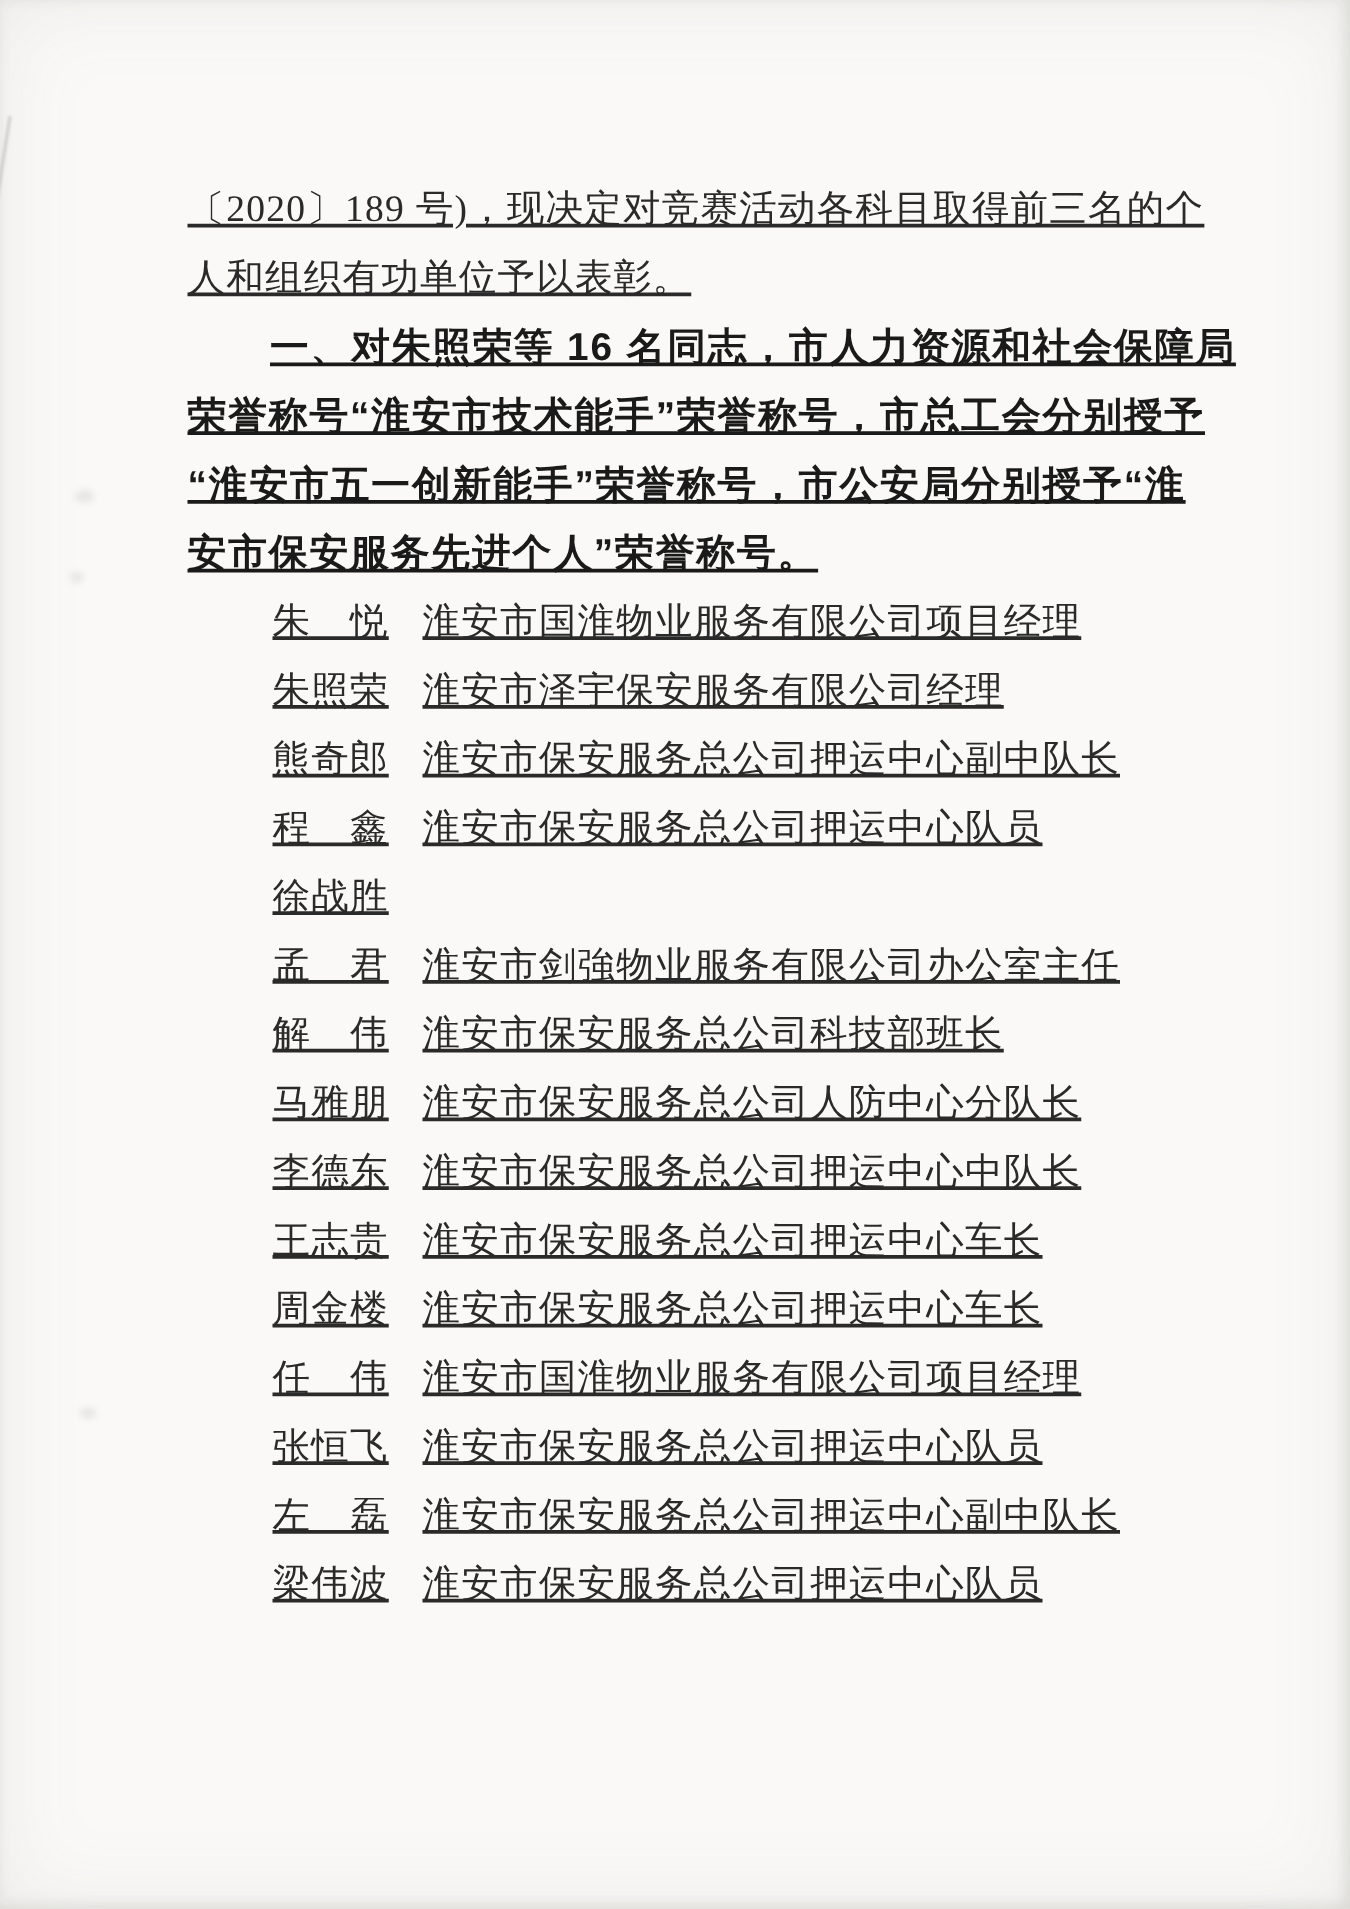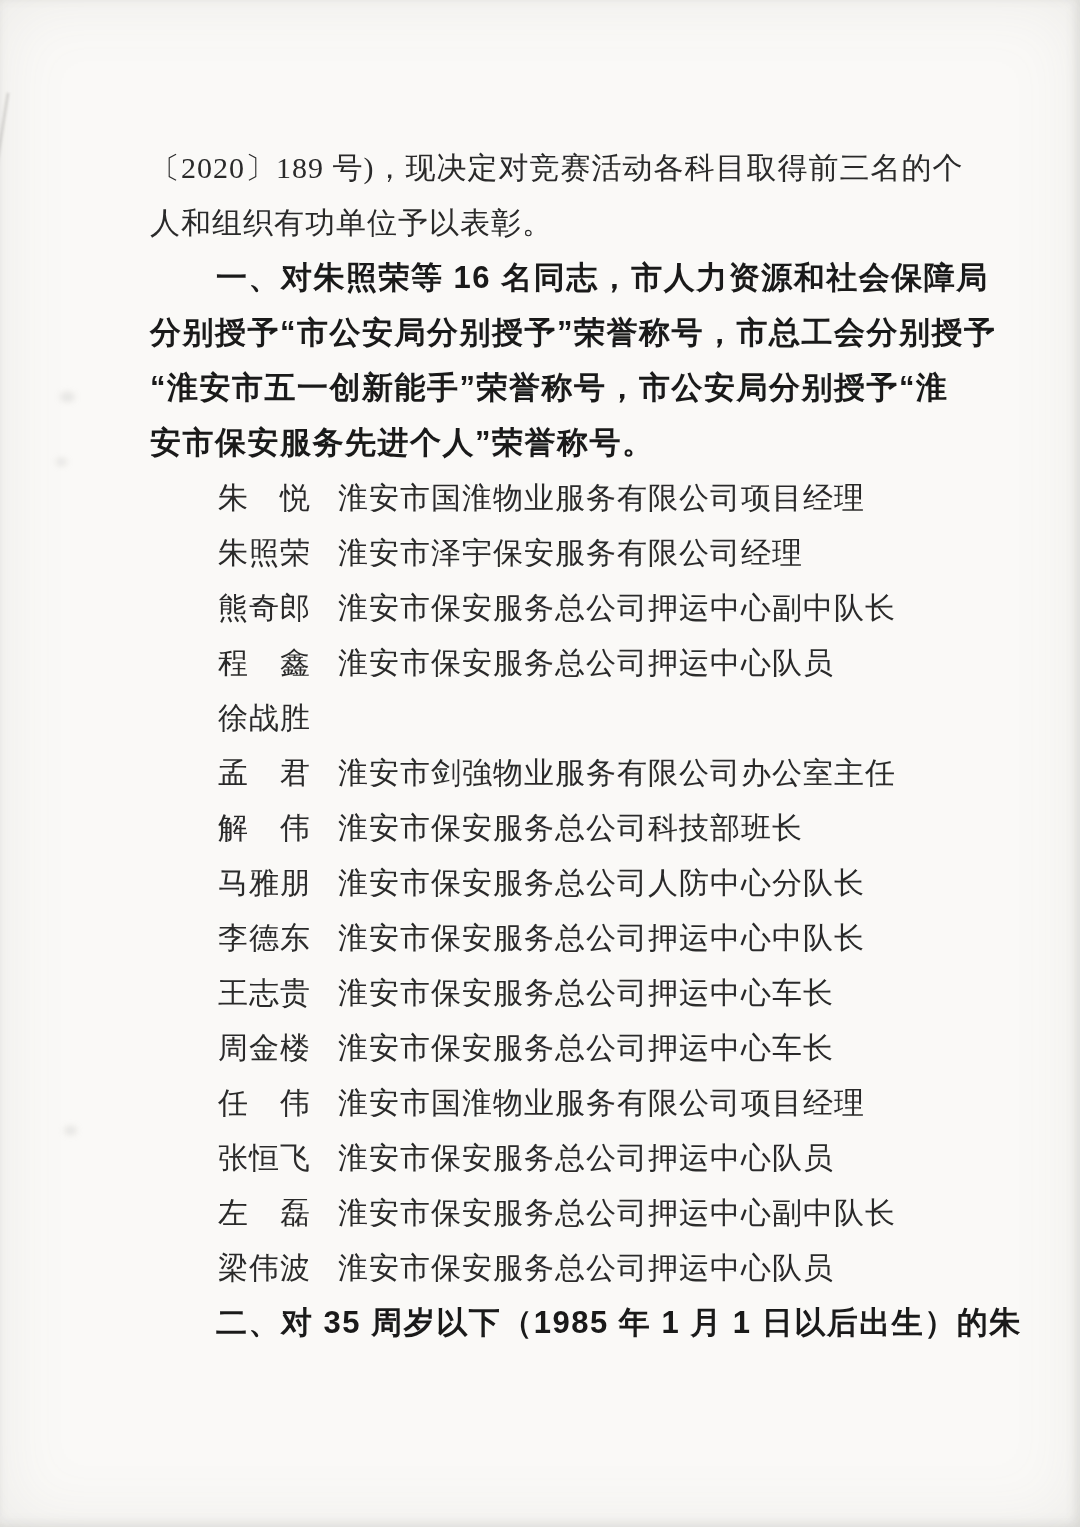--- a/index.html
+++ b/index.html
@@ -29,20 +29,21 @@
     top: 140px;
     width: 790px;
   }
   .line {
     margin: 0;
     line-height: 55px;
     font-size: 30px;
     letter-spacing: 1px;
     white-space: nowrap;
     color: var(--ink);
+    text-decoration: underline;
   }
   .heading {
     font-family: "Liberation Sans", sans-serif;
     font-weight: 700;
     font-size: 31px;
     letter-spacing: 1.5px;
     color: var(--heading-ink);
   }
   .indent { text-indent: 66px; text-align: right; }
   .row { display: flex; }
@@ -83,21 +84,21 @@
   <div id="smudge-1" class="smudge"></div>
   <div id="smudge-2" class="smudge"></div>
   <div id="smudge-3" class="smudge"></div>
 
   <div class="content">
 
     <p class="line">〔2020〕189 号)，现决定对竞赛活动各科目取得前三名的个</p>
     <p class="line">人和组织有功单位予以表彰。</p>
 
     <p class="line heading indent">一、对朱照荣等 16 名同志，市人力资源和社会保障局</p>
-    <p class="line heading">分别授予“市公安局分别授予”荣誉称号，市总工会分别授予</p>
+    <p class="line heading">荣誉称号“淮安市技术能手”荣誉称号，市总工会分别授予</p>
     <p class="line heading">“淮安市五一创新能手”荣誉称号，市公安局分别授予“淮</p>
     <p class="line heading">安市保安服务先进个人”荣誉称号。</p>
 
     <div class="line row">
       <span class="name">朱　悦</span>
       <span class="title">淮安市国淮物业服务有限公司项目经理</span>
     </div>
     <div class="line row">
       <span class="name">朱照荣</span>
       <span class="title">淮安市泽宇保安服务有限公司经理</span>
@@ -147,16 +148,15 @@
     </div>
     <div class="line row">
       <span class="name">左　磊</span>
       <span class="title">淮安市保安服务总公司押运中心副中队长</span>
     </div>
     <div class="line row">
       <span class="name">梁伟波</span>
       <span class="title">淮安市保安服务总公司押运中心队员</span>
     </div>
 
-    <p class="line heading indent">二、对 35 周岁以下（1985 年 1 月 1 日以后出生）的朱</p>
 
   </div>
 </div>
 
 </body></html>

